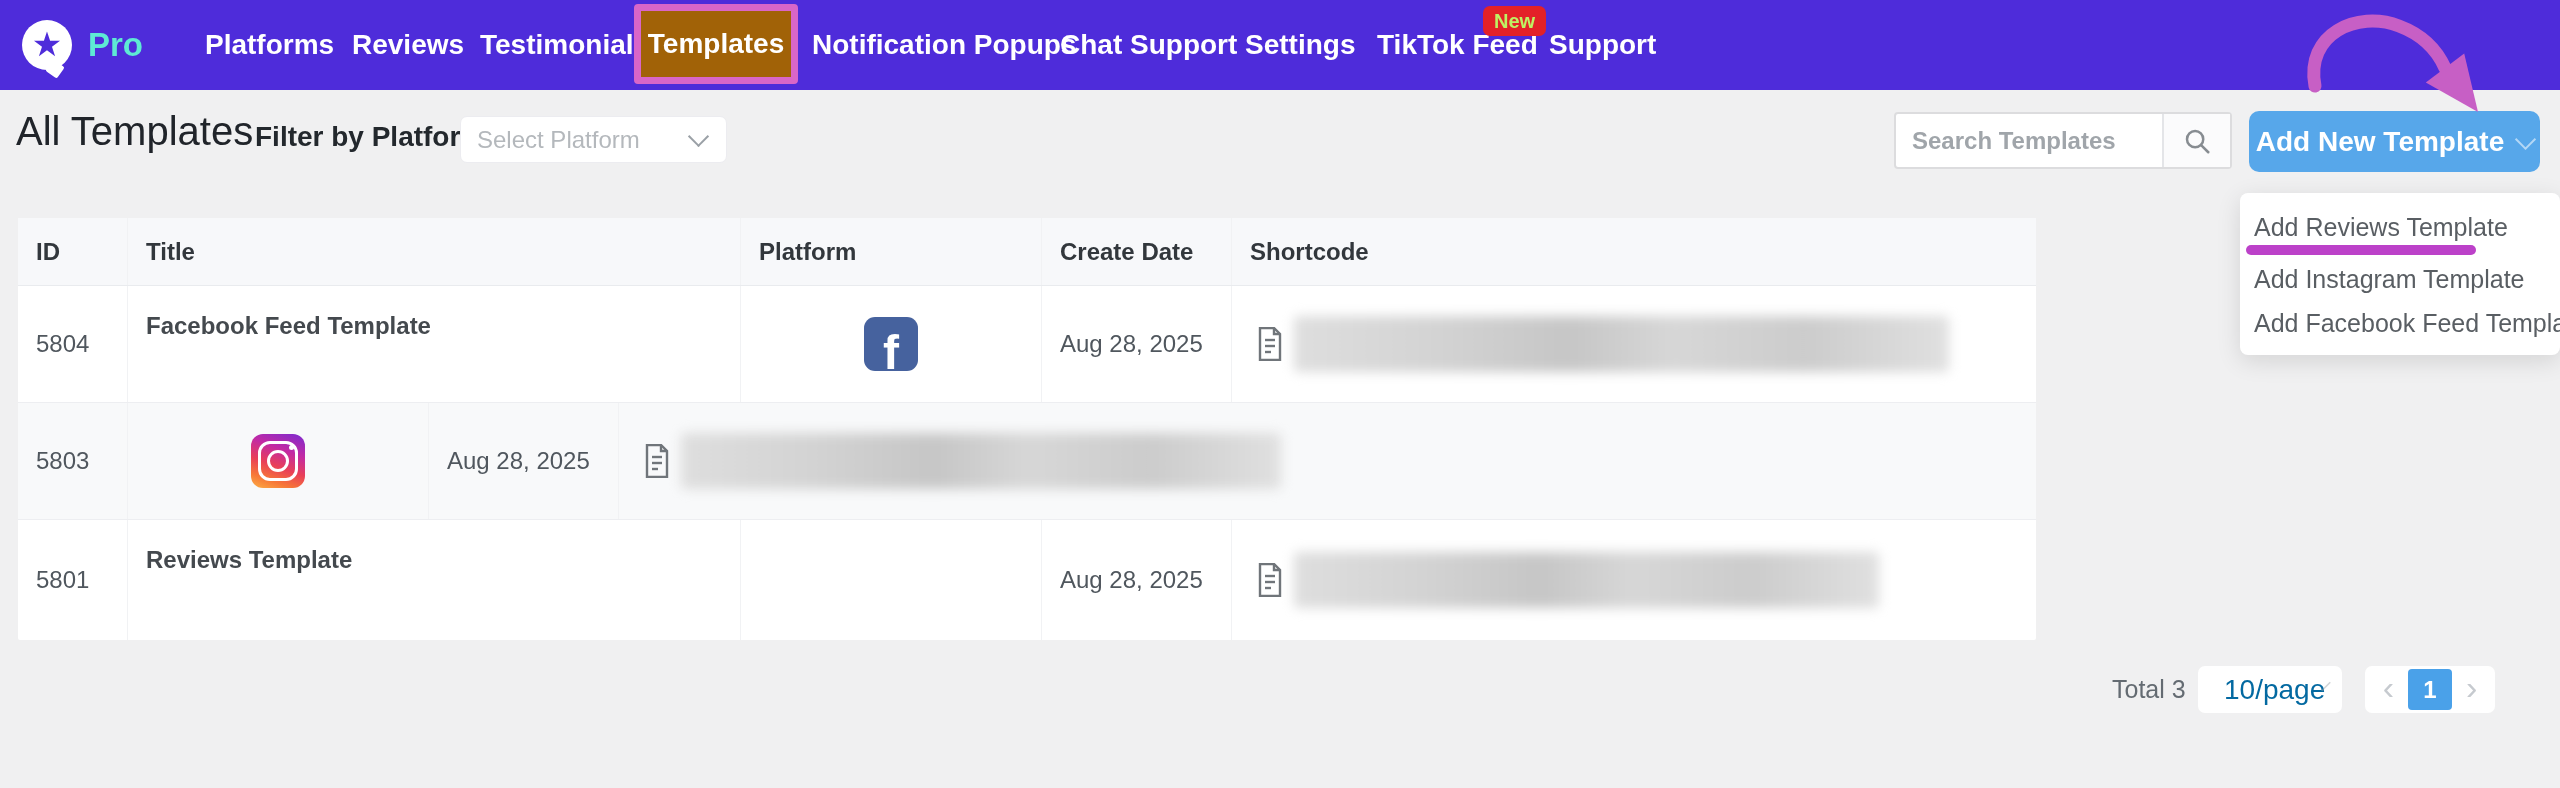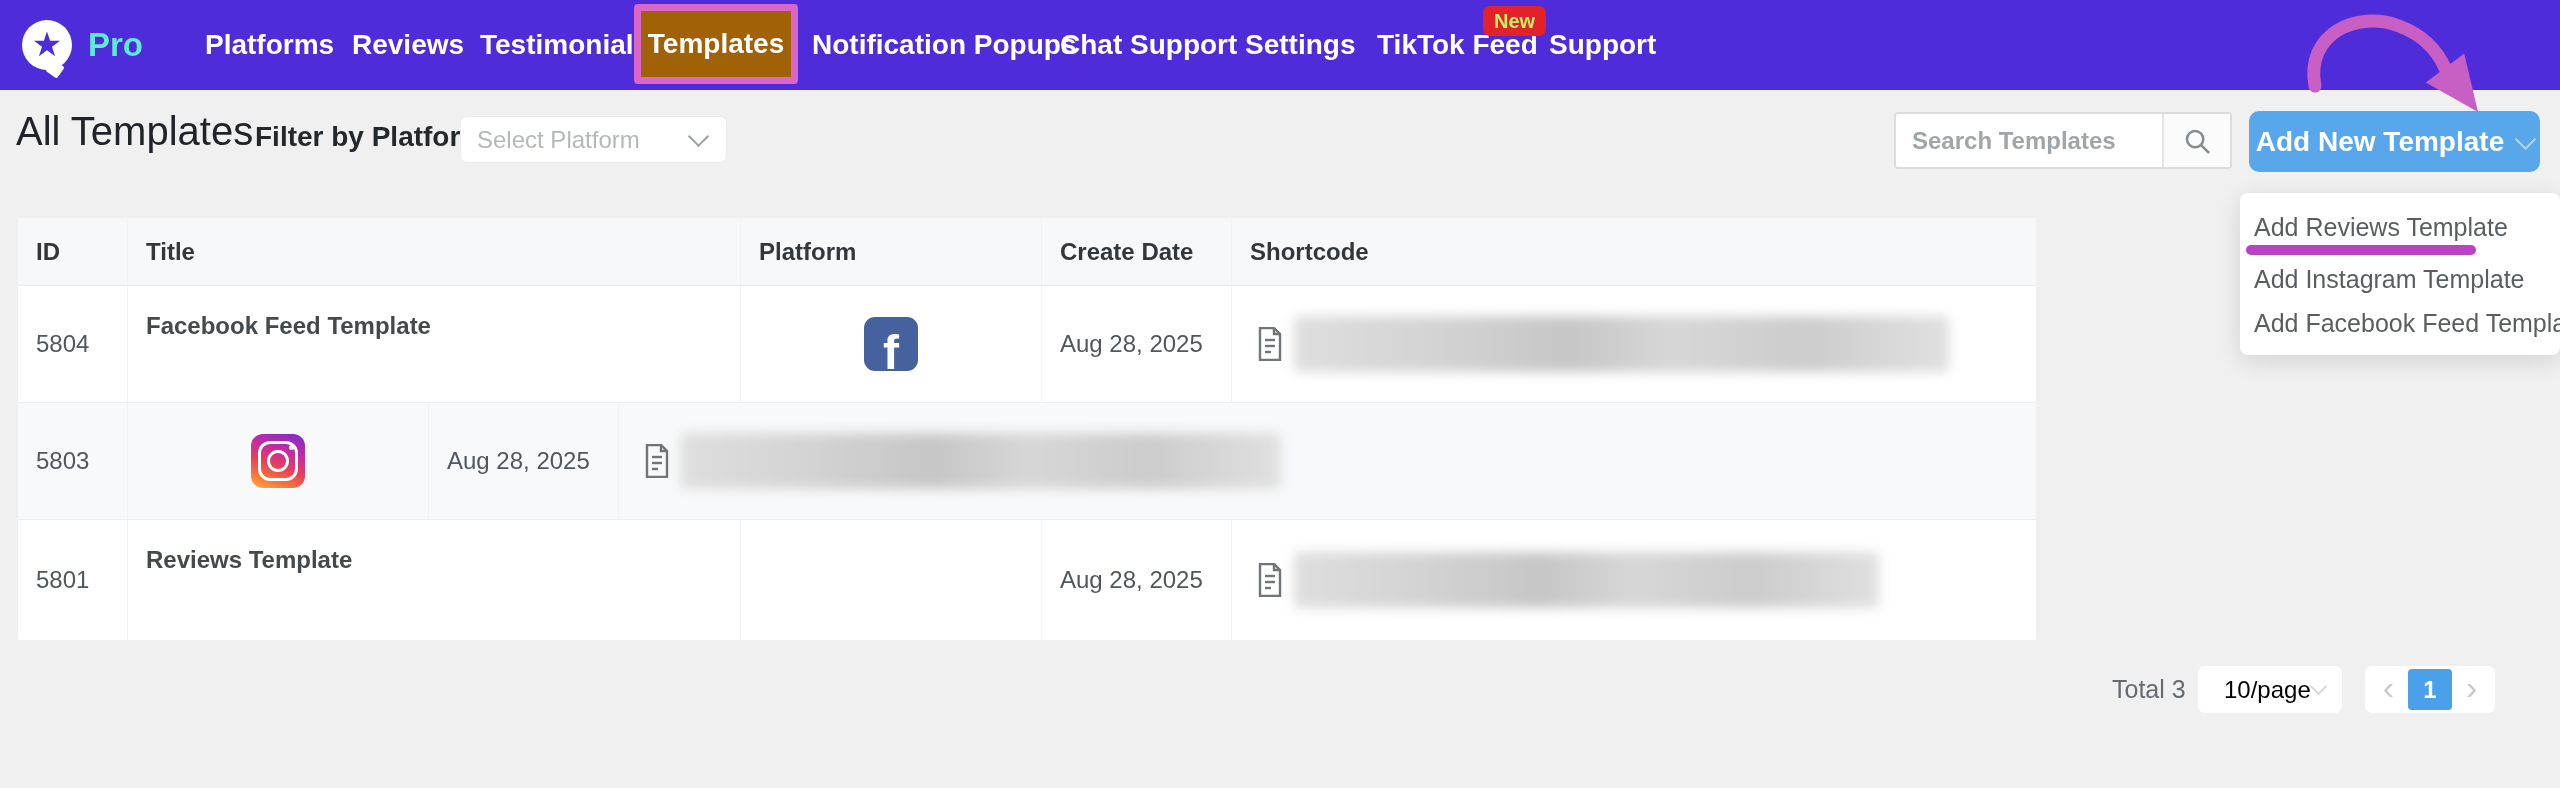--- a/index.html
+++ b/index.html
@@ -70,21 +70,21 @@
   .fb{width:54px;height:54px;border-radius:11px;background:#46629E;color:#fff;font-weight:700;font-size:48px;display:flex;justify-content:center;overflow:hidden;}
   .fb i{font-style:normal;margin-top:8px;}
   .ig{position:relative;width:54px;height:54px;border-radius:12px;background:linear-gradient(200deg,#7b2bd0 0%,#c32aa3 32%,#e94057 58%,#f77737 80%,#fcaf45 100%);}
   .ig-frame{position:absolute;left:7px;top:7px;right:7px;bottom:7px;border:3.5px solid #fff;border-radius:12px;}
   .ig-lens{position:absolute;top:50%;left:50%;width:16px;height:16px;border:3.5px solid #fff;border-radius:50%;transform:translate(-50%,-50%);}
   .ig-dot{position:absolute;top:11px;right:11px;width:5px;height:5px;background:#fff;border-radius:50%;}
 
   
   .total{position:absolute;left:2112px;top:666px;height:47px;line-height:47px;font-size:25px;color:#646b72;}
   .pagesize{position:absolute;left:2198px;top:666px;width:144px;height:47px;background:#fff;border-radius:7px;box-sizing:border-box;display:flex;align-items:center;justify-content:space-between;padding:0 16px 0 26px;cursor:pointer;}
-  .pagesize .val{font-size:24px;color:#000000;}
+  .pagesize .val{font-size:28px;color:#0369a1;}
   .pagesize .chev{opacity:.45;transform:rotate(45deg) scale(.8);}
   .pager{position:absolute;left:2365px;top:666px;width:130px;height:47px;background:#fff;border-radius:7px;display:flex;align-items:center;justify-content:center;}
   .pg-arrow{font-size:34px;color:#c6cacf;line-height:1;padding:0 6px;cursor:pointer;user-select:none;margin-top:-6px;}
   .pg-num{width:44px;height:41px;margin:0 8px;background:#4AA1E9;border-radius:4px;color:#fff;font-weight:700;font-size:24px;display:flex;align-items:center;justify-content:center;cursor:pointer;}
 </style>
 </head>
 <body>
 
 <div class="stage">
 

